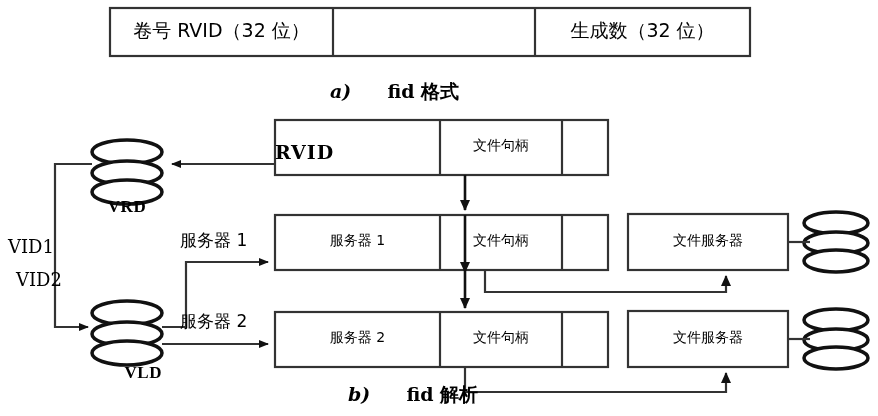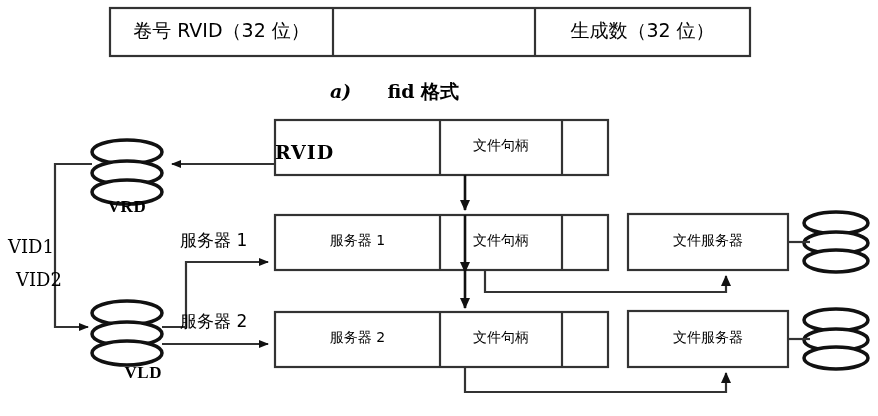--- a/index.html
+++ b/index.html
@@ -214,14 +214,19 @@
 
   <div class="lbl store-label" style="left:92px; top:198px; width:70px; text-align:center;">VRD</div>
   <div class="lbl store-label" style="left:92px; top:364px; width:70px; text-align:right;">VLD</div>
 
   <div class="lbl vid-label" style="left:8px; top:238px;">VID1</div>
   <div class="lbl vid-label" style="left:16px; top:271px;">VID2</div>
 
   <div class="lbl edge-label" style="left:180px; top:232px;">服务器 1</div>
   <div class="lbl edge-label" style="left:180px; top:313px;">服务器 2</div>
 
+  <div class="lbl caption" style="left:348px; top:385px;">
+    <span class="cap-tag">b)</span>
+    <span style="display:inline-block; width:24px;"></span>
+    <span class="cap-mono">fid 解析</span>
+  </div>
 
 </div>
 
 </body></html>

